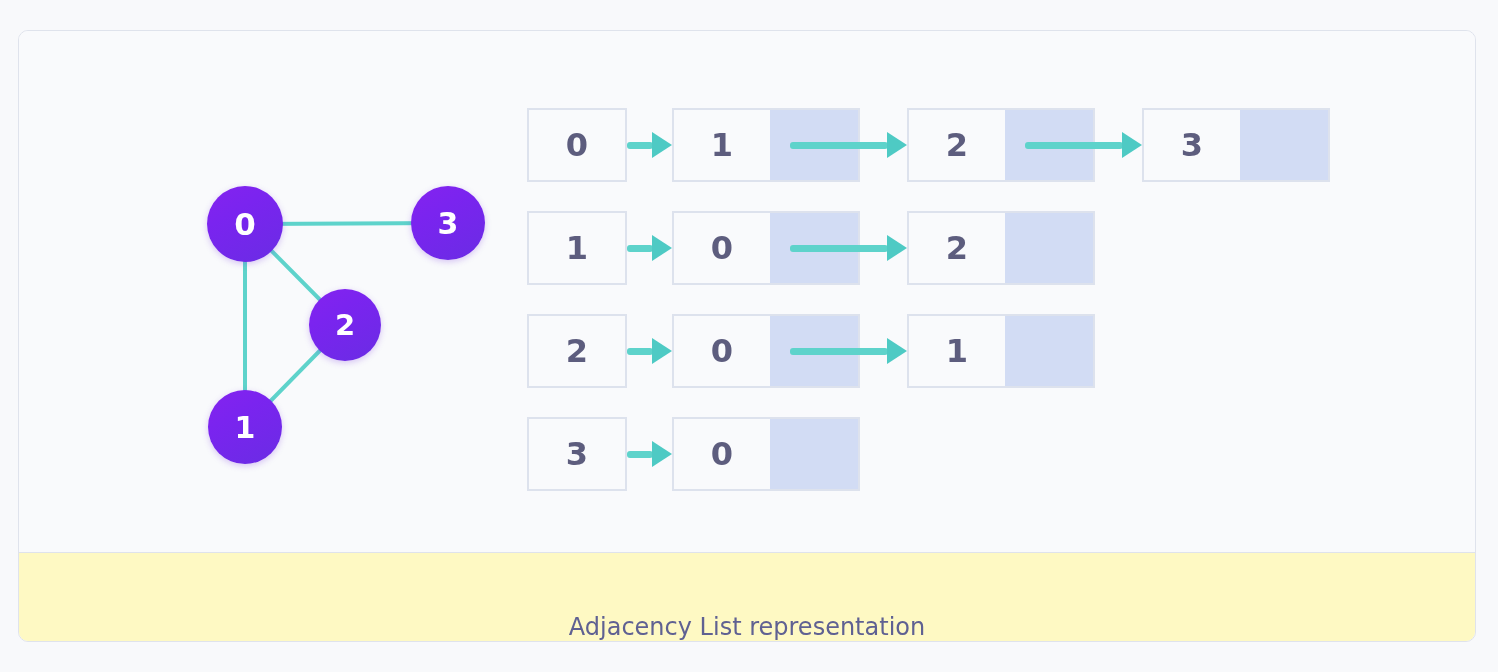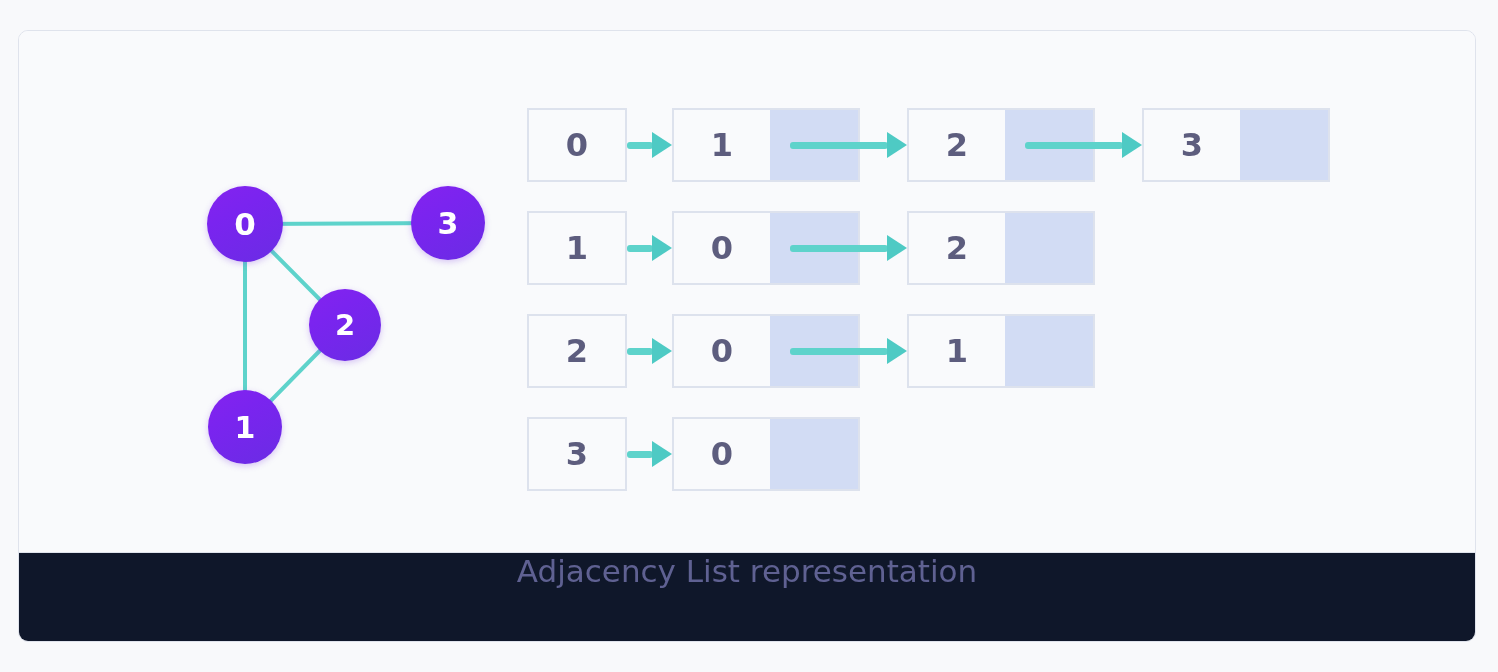--- a/index.html
+++ b/index.html
@@ -133,27 +133,27 @@
     margin-left: -1px;
   }
   .arrow.short .shaft { width: 26px; }
   .arrow.long  { margin-left: -70px; }
   .arrow.long .shaft { width: 98px; }
 
   
   .figure-caption {
     flex: 0 0 auto;
     height: 88px;
-    background: #0f172a;
+    background: #fef9c3;
     border-top: 1px solid #dfe3ec;
     display: flex;
-    align-items: flex-start;
+    align-items: flex-end;
     justify-content: center;
     color: #5f6192;
-    font-size: 31px;
+    font-size: 24px;
   }
 </style>
 </head>
 <body>
 
 <div class="figure-card">
 
   <div class="figure-body">
 
     <div class="graph-panel">

